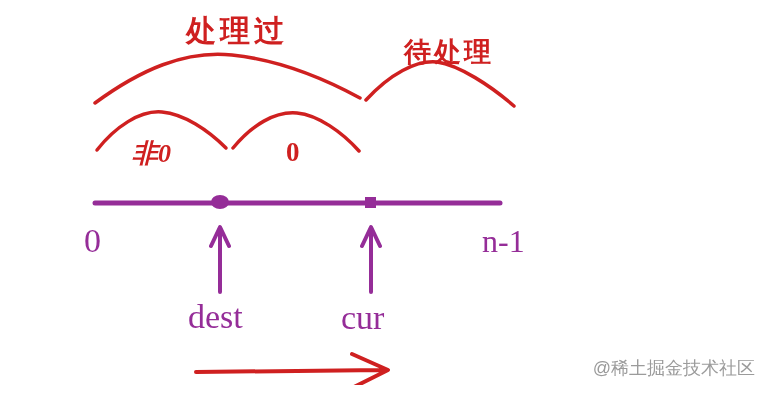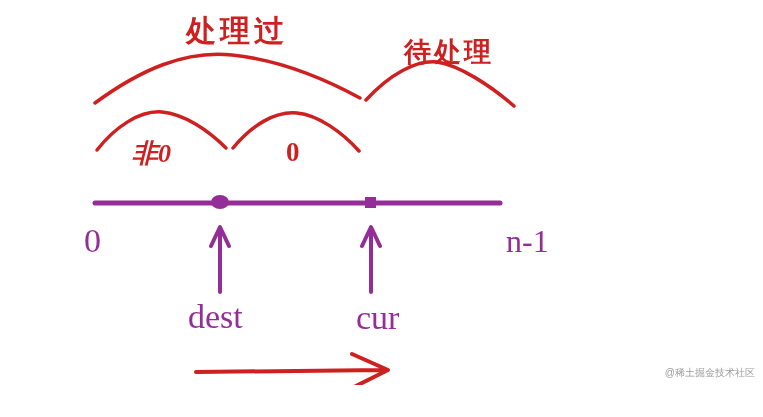--- a/index.html
+++ b/index.html
@@ -13,26 +13,26 @@
   }
   .canvas svg { position: absolute; left: 0; top: 0; }
   .lbl { position: absolute; white-space: nowrap; line-height: 1; }
   .red    { color: #cf2020; }
   .purple { color: #952d98; }
   .lbl-processed  { left: 186px; top: 16px;  font-size: 30px; font-weight: 600; letter-spacing: 4px; }
   .lbl-pending    { left: 404px; top: 29px;  font-size: 27px; font-weight: 700; letter-spacing: 3px; margin-top: 10px; }
   .lbl-nonzero    { left: 132px; top: 141px; font-size: 26px; font-weight: 600; font-style: italic; }
   .lbl-zero       { left: 286px; top: 139px; font-size: 27px; font-weight: 600; }
   .lbl-axis-start { left: 84px;  top: 224px; font-size: 34px; }
-  .lbl-axis-end   { left: 482px; top: 225px; font-size: 32px; margin-left: 24px; }
+  .lbl-axis-end   { left: 482px; top: 225px; font-size: 32px; }
   .lbl-dest       { left: 188px; top: 300px; font-size: 34px; }
-  .lbl-cur        { left: 356px; top: 301px; font-size: 34px; }
+  .lbl-cur        { left: 341px; top: 301px; font-size: 34px; }
   .watermark {
     position: absolute; right: 8px; bottom: 5px;
-    font-size: 10px; color: #9b9b9b;
+    font-size: 18px; color: #9b9b9b;
     font-family: "Liberation Sans", "DejaVu Sans", sans-serif;
   }
 </style>
 </head>
 <body>
 
 <div class="canvas">
 
   <svg width="763" height="417" viewBox="0 0 763 417" aria-hidden="true">
 

